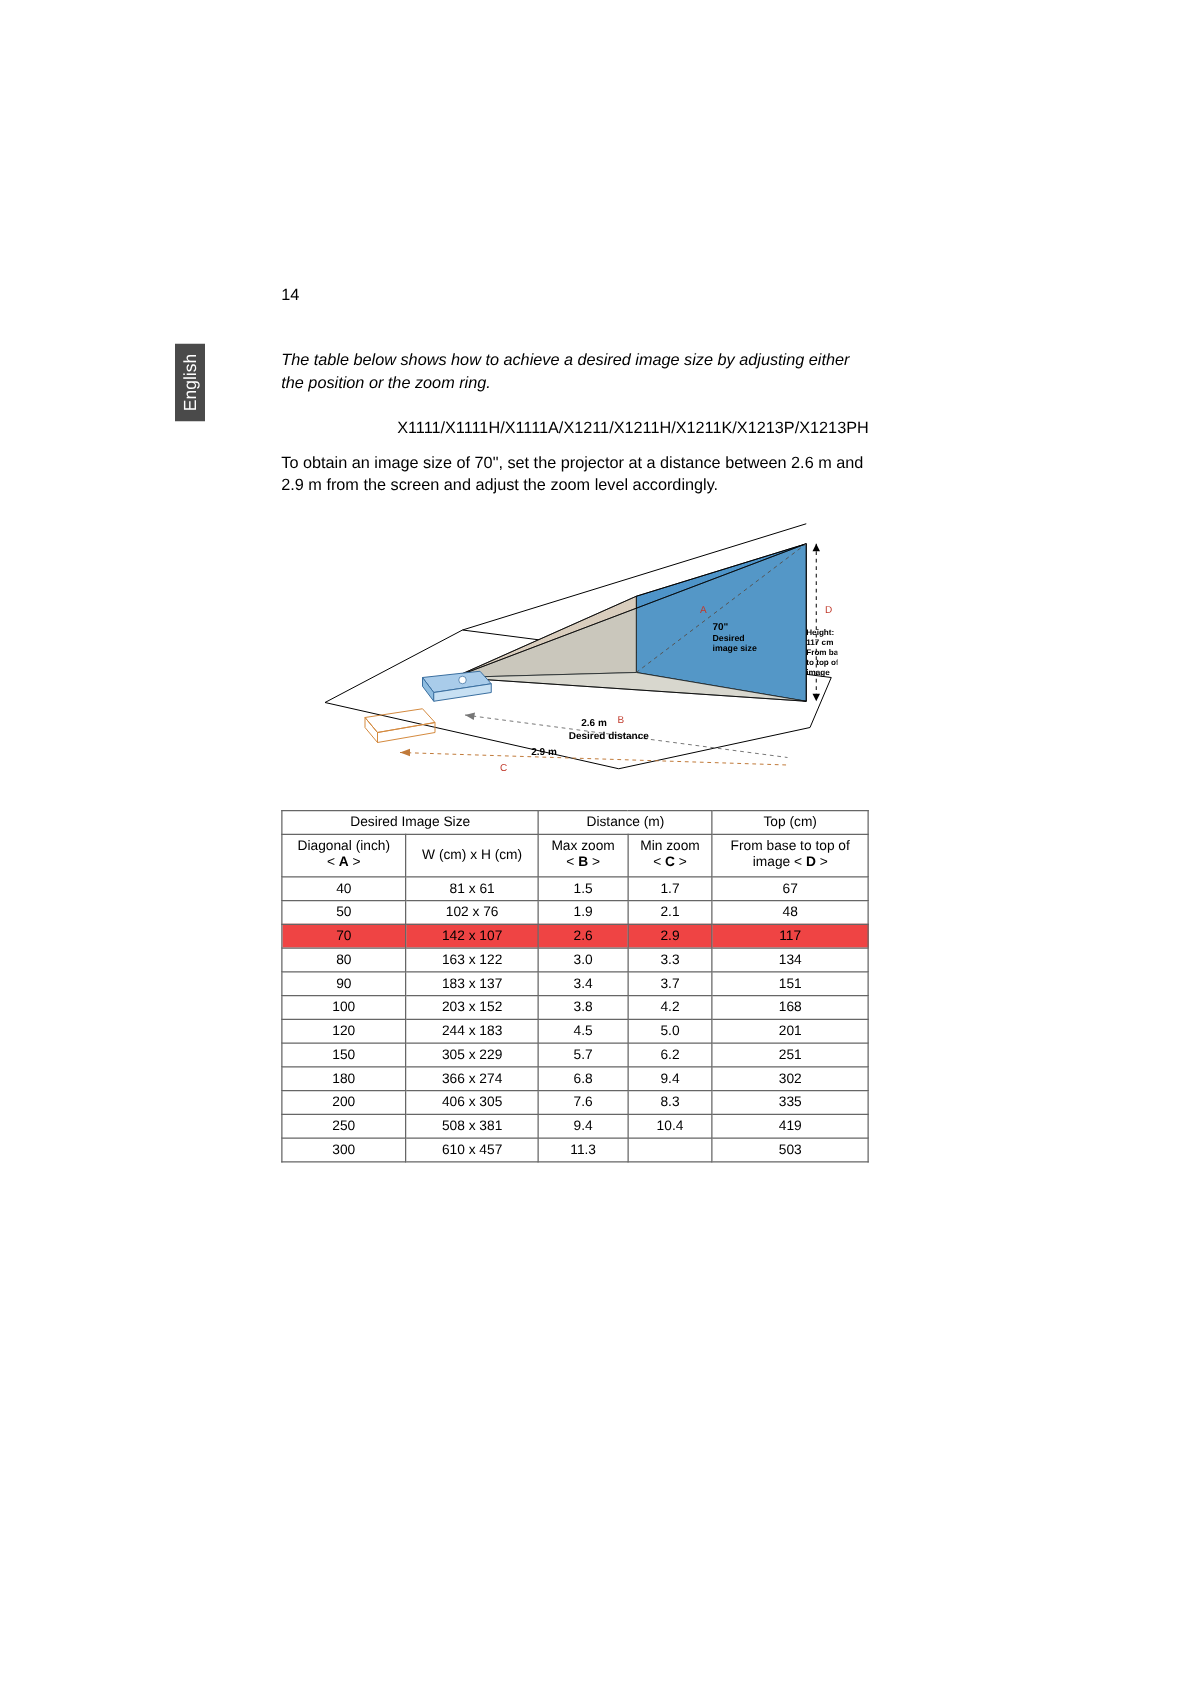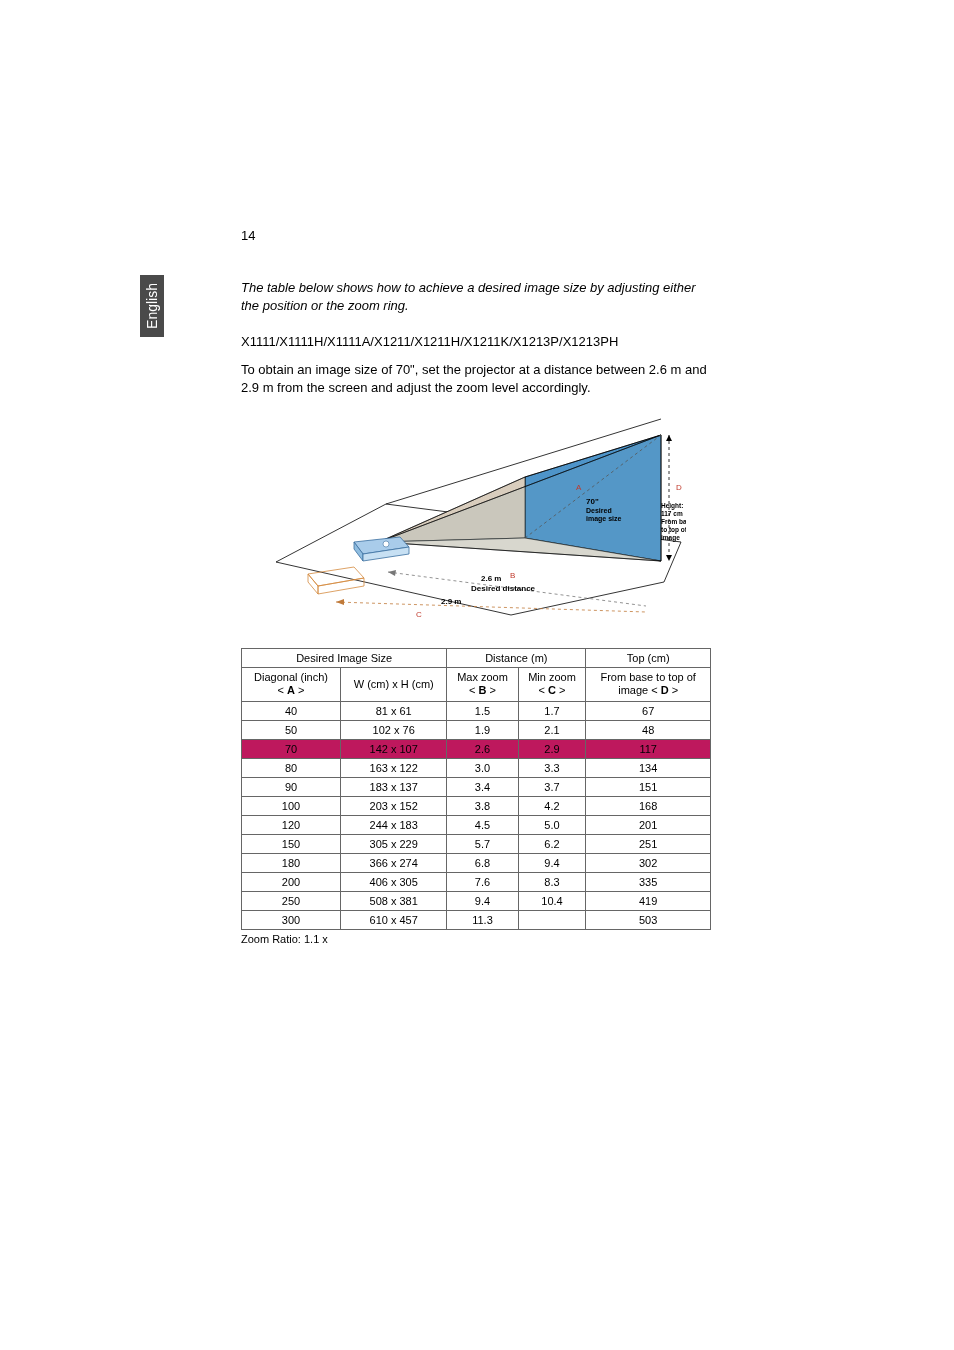--- a/index.html
+++ b/index.html
@@ -9,21 +9,21 @@
   }
   body {
     width: 954px;
     height: 1350px;
     position: relative;
     font-family: "Segoe UI", "Frutiger", "Verdana", sans-serif;
     color: #000;
   }
   .page {
     position: absolute;
-    left: 241px;
+    left: 225px;
     top: 228px;
     width: 470px;
   }
   .page-number {
     font-size: 13px;
     margin-bottom: 36px;
   }
   .side-tab {
     position: absolute;
     left: 140px;
@@ -48,21 +48,21 @@
     line-height: 1.25;
   }
   .intro {
     font-size: 13px;
     line-height: 1.35;
     margin: 0 0 20px 0;
     font-style: italic;
   }
   .models {
     font-size: 13px;
-    text-align: left;
+    text-align: right;
     margin: 0;
   }
   .example {
     font-size: 13px;
     line-height: 1.35;
     margin: 12px 0 18px 0;
   }
   
   .diagram {
     display: block;
@@ -80,21 +80,21 @@
     text-align: center;
     vertical-align: middle;
   }
   table.data th {
     font-weight: 400;
   }
   table.data .subhead td {
     line-height: 1.2;
   }
   tr.hl td {
-    background: #be185d;
+    background: #ef4444;
   }
   .zoom-ratio {
     font-size: 11px;
     margin-top: 3px;
   }
 </style>
 </head>
 <body>
 
 <div class="side-tab">
@@ -260,14 +260,13 @@
         </tr>
         <tr>
           <td>300</td>
           <td>610 x 457</td>
           <td>11.3</td>
           <td></td>
           <td>503</td>
         </tr>
       </tbody>
   </table>
-  <div class="zoom-ratio">Zoom Ratio: 1.1 x</div>
 </div>
 
 </body></html>

